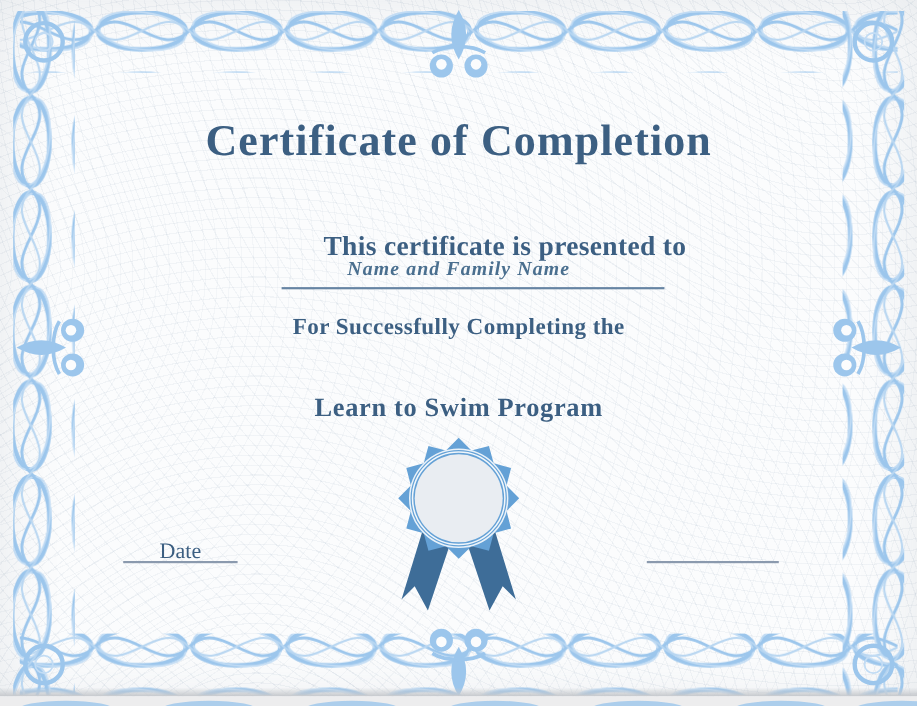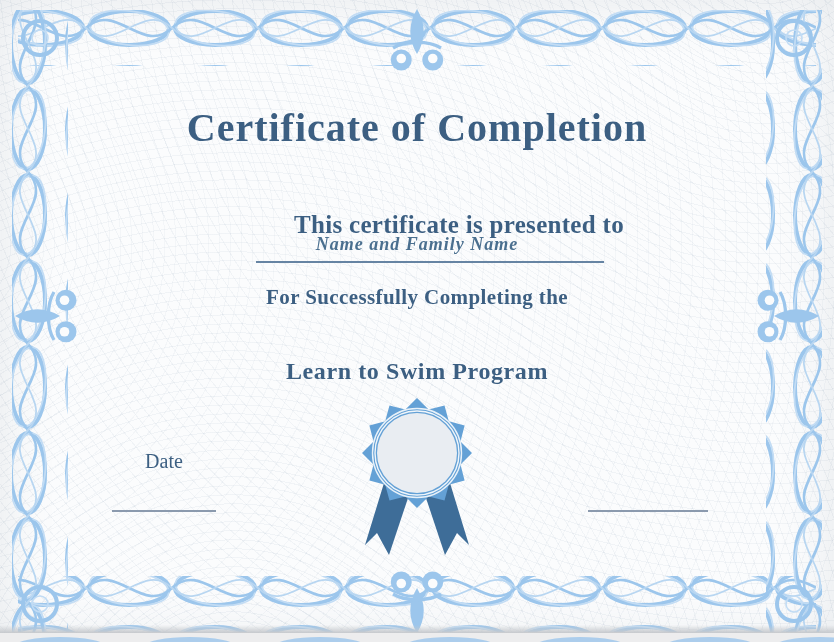--- a/index.html
+++ b/index.html
@@ -24,21 +24,21 @@
   .border-svg, .seal-svg, .sliver-svg{position:absolute; pointer-events:none;}
   .border-svg{left:0; top:0;}
   .txt{position:absolute; left:0; width:100%; text-align:center; color:var(--ink);font-weight:bold;}
   .title{top:104px; font-size:40px; letter-spacing:1px;}
   .presented{top:211px; font-size:25px; letter-spacing:.3px;padding-left:42px;}
   .name{top:234px; font-size:18px; font-style:italic; color:var(--script-ink); letter-spacing:1px;}
   .name-rule{position:absolute; left:256px; top:261px; width:348px; height:2px; background:var(--rule-line);}
   .completing{top:285px; font-size:21px; letter-spacing:.4px;}
   .program{top:346px; font-size:24px; letter-spacing:.6px;margin-top:12px;}
   .seal-svg{left:347px; top:393px;}
-  .field-label{position:absolute; top:450px; font-size:20px; color:var(--ink); text-align:center;}
+  .field-label{position:absolute; top:490px; font-size:20px; color:var(--ink); text-align:center;}
   .field-label.date{left:112px; width:104px;}
   .field-label.sig{left:588px; width:120px;}
   .field-line{position:absolute; top:510px; height:2px; background:var(--field-line);}
   .field-line.date{left:112px; width:104px;}
   .field-line.sig{left:588px; width:120px;}
   .page-edge{position:absolute; left:0; right:0; top:625px; height:8px;
     background:linear-gradient(to bottom, rgba(201,204,208,0), #c6c9cd);}
   .next-sliver{position:absolute; left:0; right:0; top:633px; height:9px; background:#ededee; overflow:hidden;}
   .sliver-svg{left:0; top:0;}
 </style>

